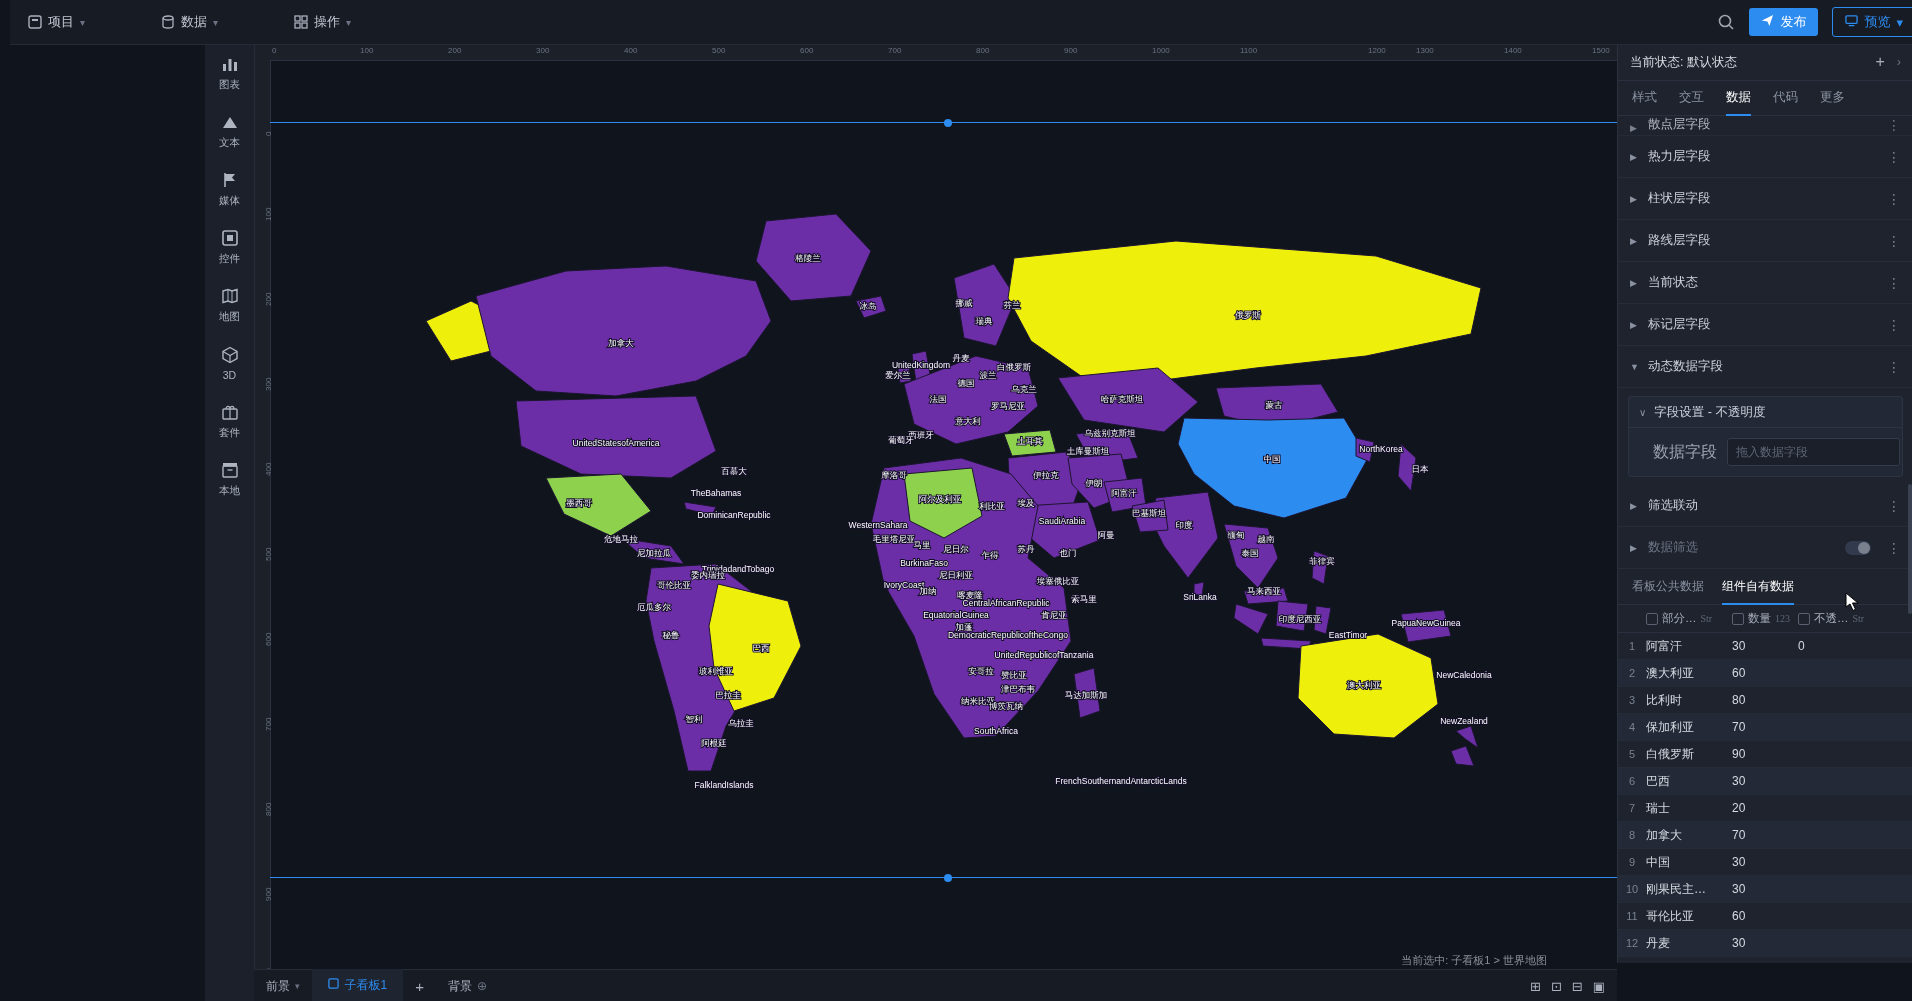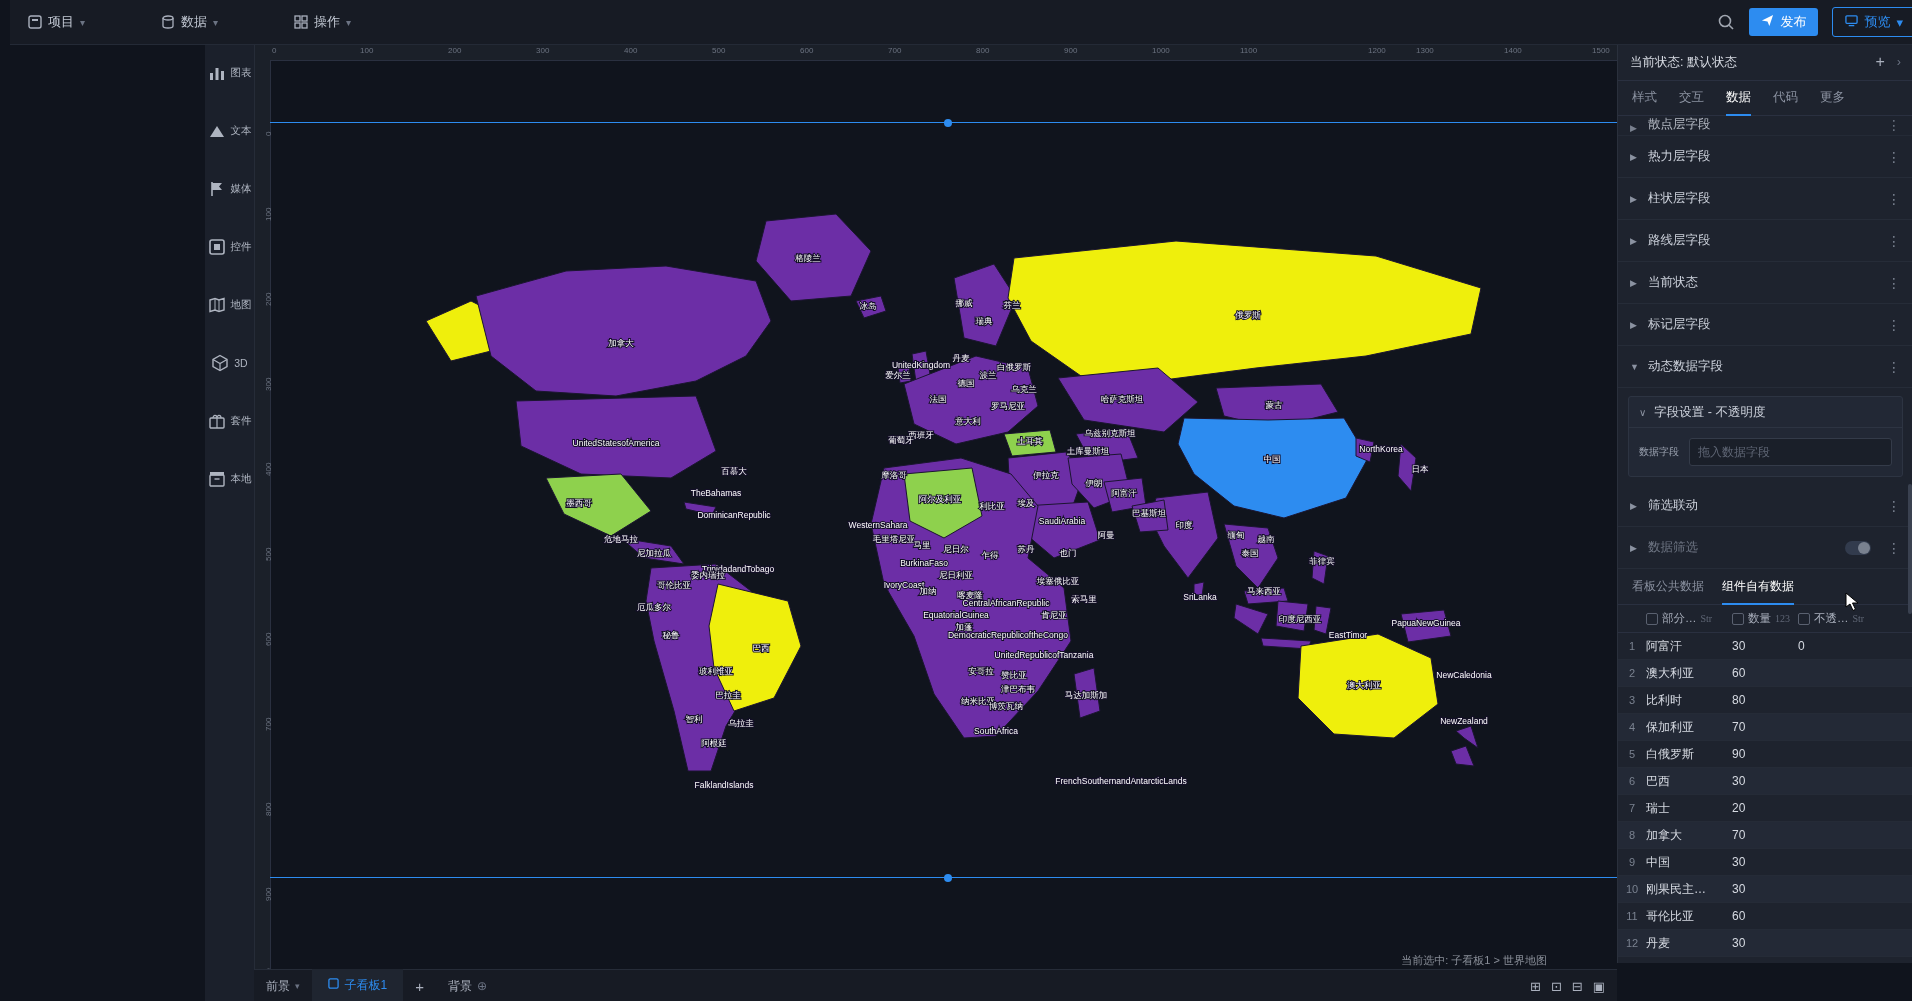--- a/index.html
+++ b/index.html
@@ -14,21 +14,21 @@
   .search-ic{width:18px;height:18px;opacity:.8;}
   .btn{display:flex;align-items:center;gap:6px;font-size:13px;border-radius:3px;padding:5px 12px;cursor:pointer;}
   .btn-publish{background:var(--accent,#2d8cf0);color:#fff;}
   .btn-preview{border:1px solid var(--accent,#2d8cf0);color:var(--accent,#2d8cf0);background:transparent;}
   
   .layers{position:absolute;left:0;top:44px;width:205px;height:957px;background:#20252f;border-right:1px solid #2a303c;z-index:20;}
   .layers-head{height:32px;display:flex;align-items:center;gap:8px;padding:0 10px;font-size:13px;color:#dfe3ea;border-bottom:1px solid #2a303c;}
   .layer-item{height:30px;display:flex;align-items:center;gap:8px;padding:0 10px;font-size:12.5px;color:#fff;background:#2b3d5c;border-left:2px solid var(--accent,#2d8cf0);cursor:pointer;}
   
   .toolbox{position:absolute;left:205px;top:44px;width:49px;height:957px;background:#1b202b;border-right:1px solid #262c38;z-index:20;}
-  .tb-item{height:58px;display:flex;flex-direction:row;align-items:center;justify-content:center;gap:5px;cursor:pointer;color:#aeb4c0;}
+  .tb-item{height:58px;display:flex;flex-direction:column;align-items:center;justify-content:center;gap:5px;cursor:pointer;color:#aeb4c0;}
   .tb-icon{width:18px;height:18px;}
   .tb-label{font-size:10.5px;}
   
   .canvas{position:absolute;left:254px;top:44px;width:1363px;height:925px;background:#151925;overflow:hidden;z-index:5;}
   .artboard{position:absolute;left:16px;top:16px;right:0;bottom:0;background:var(--m-bg,#10141d);}
   .ruler-top{position:absolute;left:0;top:0;width:1363px;height:16px;background:#1b2029;border-bottom:1px solid #2a3040;z-index:6;}
   .ruler-left{position:absolute;left:0;top:16px;width:16px;height:909px;background:#1b2029;border-right:1px solid #2a3040;z-index:6;}
   .rt-num{position:absolute;top:2px;font-size:8px;color:#6b7280;transform:translateX(2px);}
   .rl-num{position:absolute;left:10px;font-size:8px;color:#6b7280;transform:rotate(-90deg);transform-origin:left top;white-space:nowrap;}
   .worldmap{position:absolute;left:146px;top:146px;width:1100px;height:600px;}
@@ -63,21 +63,21 @@
   .rp-row .dots{margin-left:auto;color:#7a8290;font-size:14px;}
   .rp-row.clipped{height:17px;overflow:hidden;align-items:flex-end;padding-bottom:2px;opacity:.85;}
   .rp-row.disabled{color:#6f7684;}
   .toggle{margin-left:auto;width:26px;height:14px;border-radius:7px;background:#323b4d;position:relative;cursor:pointer;}
   .toggle .knob{position:absolute;right:1px;top:1px;width:12px;height:12px;border-radius:50%;background:#79818f;}
   .toggle + .dots{margin-left:8px;}
   .field-box{margin:8px 10px;border:1px solid #2d3442;border-radius:3px;background:#222835;}
   .fb-title{height:30px;display:flex;align-items:center;gap:8px;padding:0 10px;color:#cdd2dc;border-bottom:1px solid #2d3442;}
   .fb-title .tri{font-size:10px;color:#8b92a1;}
   .fb-row{display:flex;align-items:center;gap:10px;padding:10px;}
-  .fb-row label{color:#9aa1af;font-size:10px;white-space:nowrap;}
+  .fb-row label{color:#9aa1af;font-size:16px;white-space:nowrap;margin-left:14px;}
   .fb-row input{flex:1;height:26px;background:#1a1f29;border:1px solid #343b49;border-radius:3px;color:#dfe3ea;font-size:12px;padding:0 8px;outline:none;}
   .fb-row input::placeholder{color:#5f6троф675;}
   .fb-row input::placeholder{color:#5f6675;}
   .data-tabs{height:33px;display:flex;align-items:center;gap:18px;padding:0 14px;border-bottom:1px solid #2a3040;margin-top:2px;}
   .data-tab{color:#8b92a1;cursor:pointer;height:100%;display:flex;align-items:center;border-bottom:2px solid transparent;font-size:12px;}
   .data-tab.active{color:#fff;border-bottom:2px solid var(--accent,#2d8cf0);}
   .tbl-head{display:flex;align-items:center;height:27px;padding-left:28px;color:#aab0bd;font-size:11.5px;border-bottom:1px solid #2a3040;}
   .th-col{display:flex;align-items:center;gap:4px;overflow:hidden;white-space:nowrap;}
   .th-c1{width:86px;} .th-c2{width:66px;} .th-c3{flex:1;}
   .cbx{width:10px;height:10px;border:1px solid #5a6170;border-radius:2px;display:inline-block;flex:none;}

